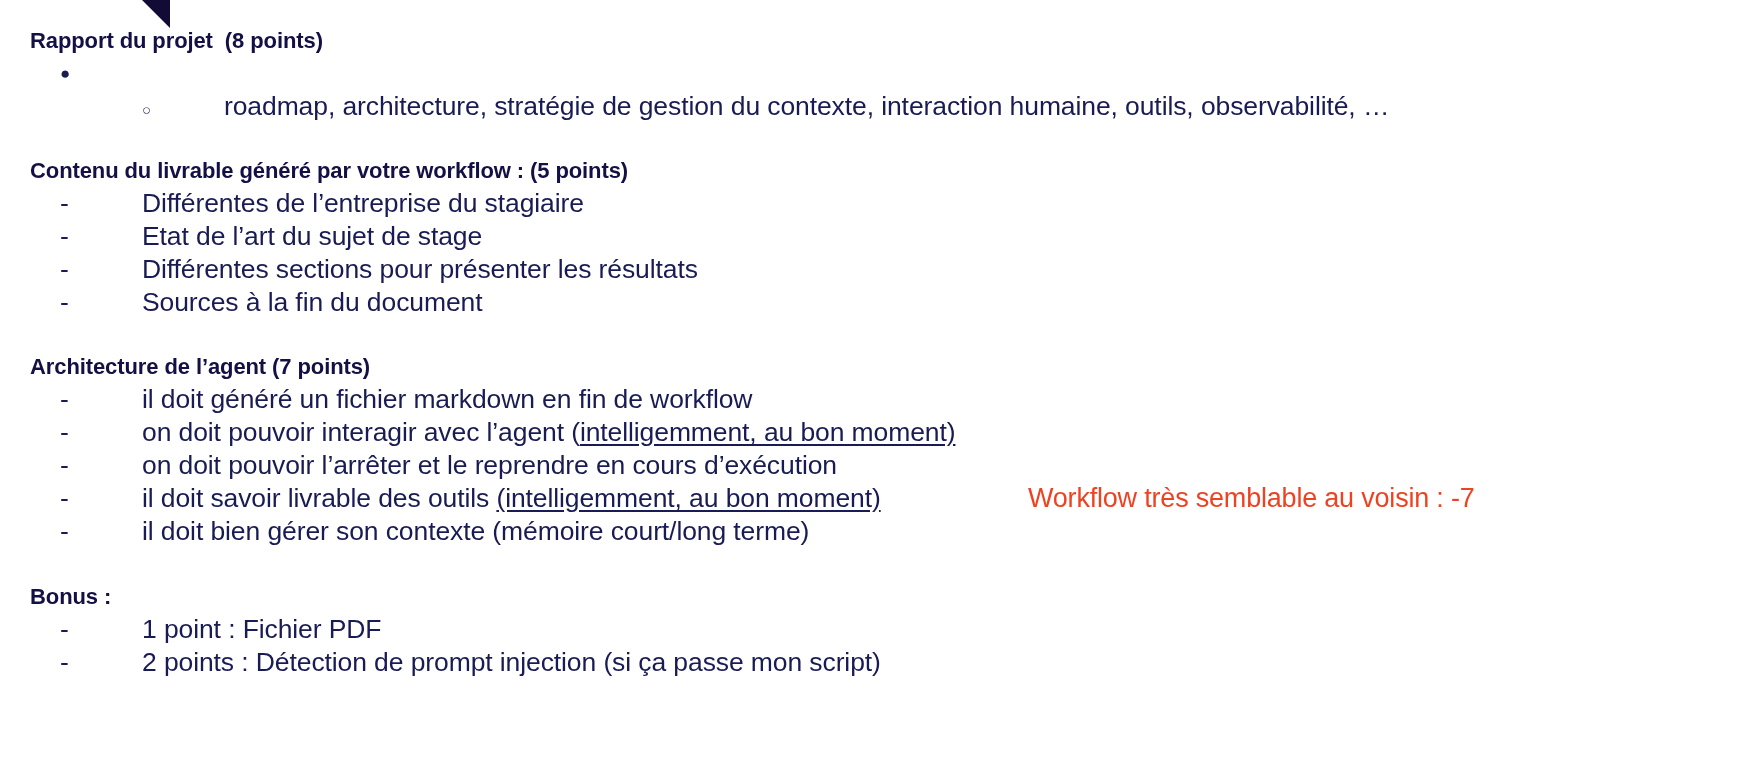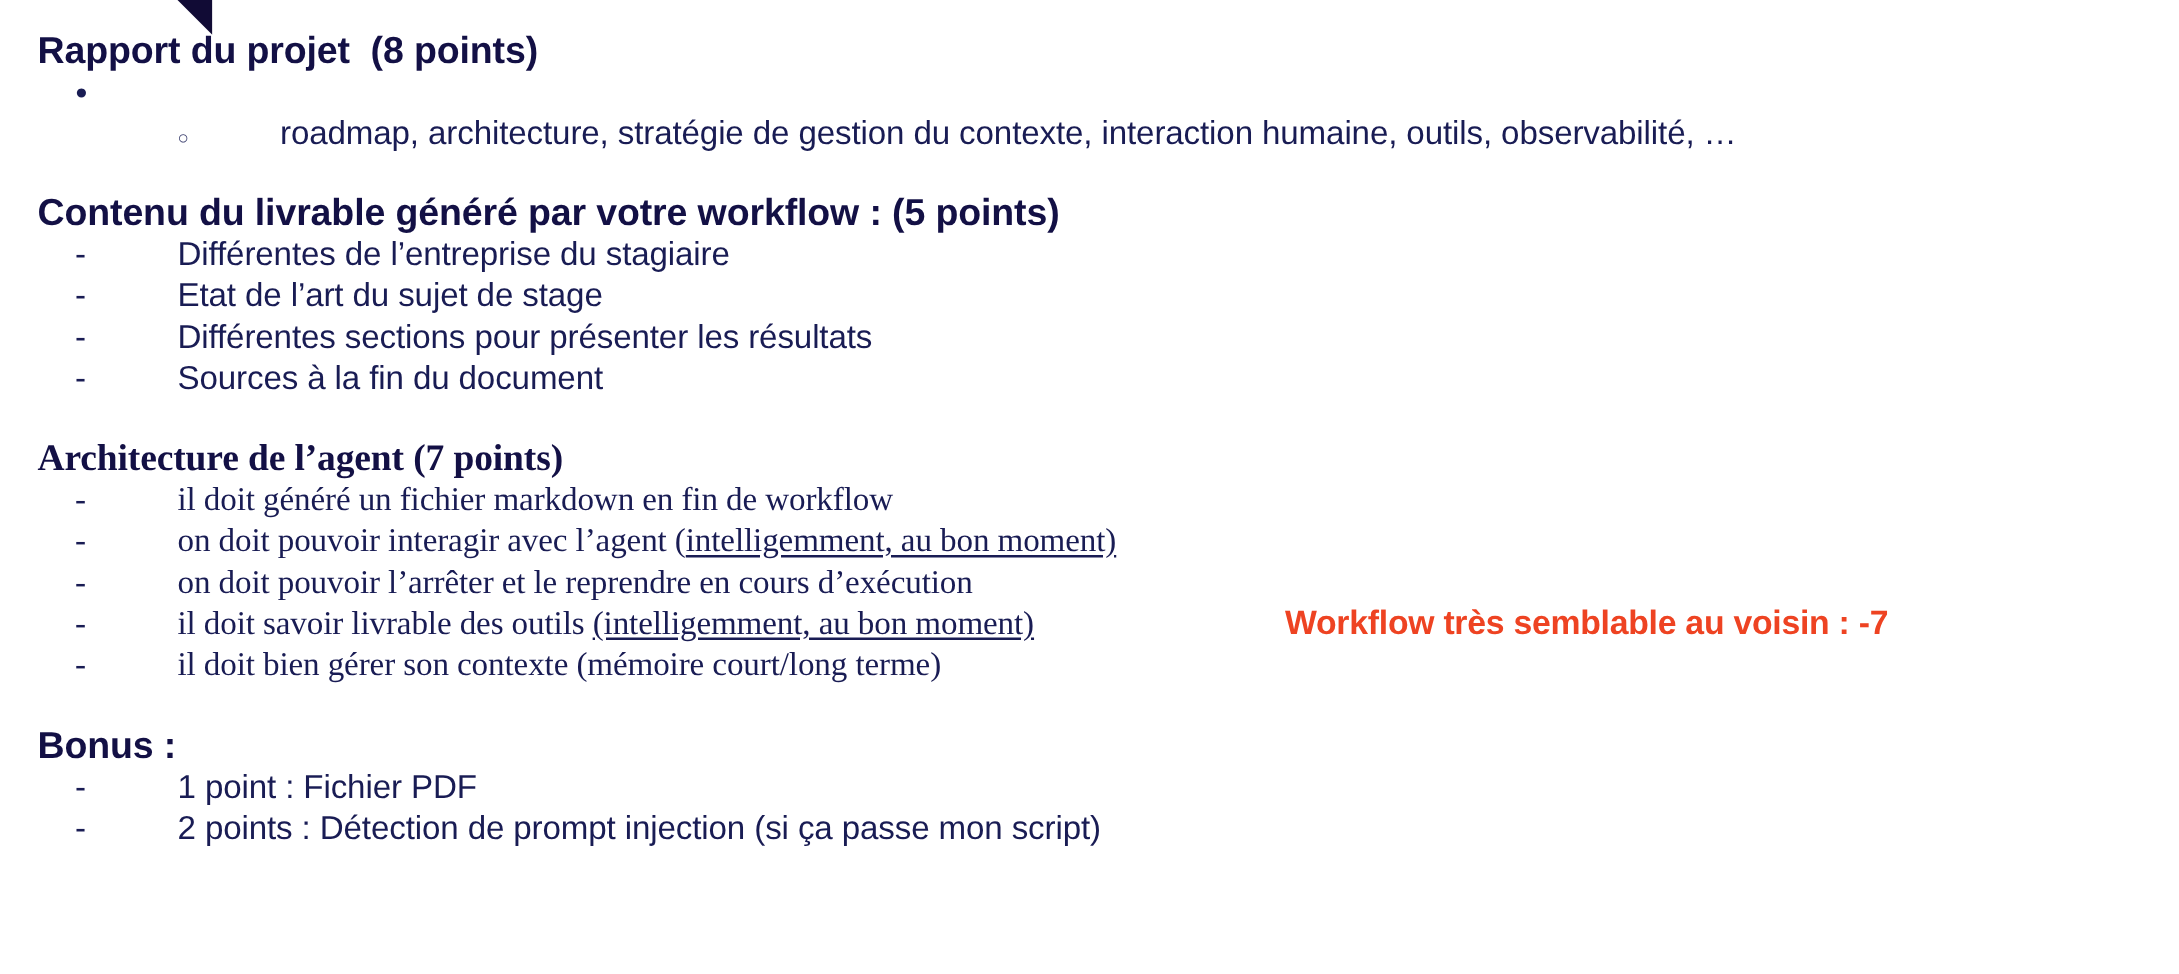--- a/index.html
+++ b/index.html
@@ -33,21 +33,21 @@
   
   .block {
     position: absolute;
     left: 30px;
     width: 1500px;
   }
 
   .heading {
     font-weight: bold;
     color: #131045;
-    font-size: 30px;
+    font-size: 22px;
     line-height: 33px;
     letter-spacing: -0.1px;
     white-space: pre;
   }
 
   .row {
     display: flex;
     align-items: baseline;
     color: #191C54;
     font-size: 26.5px;
@@ -93,21 +93,21 @@
     text-underline-offset: 3px;
   }
 
   
   #annotation {
     position: absolute;
     left: 1028px;
     top: 403px;
     width: 700px;
     color: #EE4322;
-    font-weight: bold;
+    font-weight: normal;
     font-size: 27px;
     line-height: 38px;
     letter-spacing: -0.2px;
     white-space: pre;
   }
 </style>
 </head>
 <body>
 
 <div id="slide">
@@ -138,21 +138,21 @@
     <div class="row dash">
       <span class="marker">-</span>
       <span class="text">Différentes sections pour présenter les résultats</span>
     </div>
     <div class="row dash">
       <span class="marker">-</span>
       <span class="text">Sources à la fin du document</span>
     </div>
   </div>
 
-  <div class="block" style="top:350px;font-family:Liberation Serif, serif;">
+  <div class="block" style="top:350px;">
     <div class="heading">Architecture de l’agent (7 points)</div>
     <div class="row dash">
       <span class="marker">-</span>
       <span class="text">il doit généré un fichier markdown en fin de workflow</span>
     </div>
     <div class="row dash">
       <span class="marker">-</span>
       <span class="text"><span>on doit pouvoir interagir avec l’agent (</span><span class="u">intelligemment, au bon moment)</span></span>
     </div>
     <div class="row dash">

